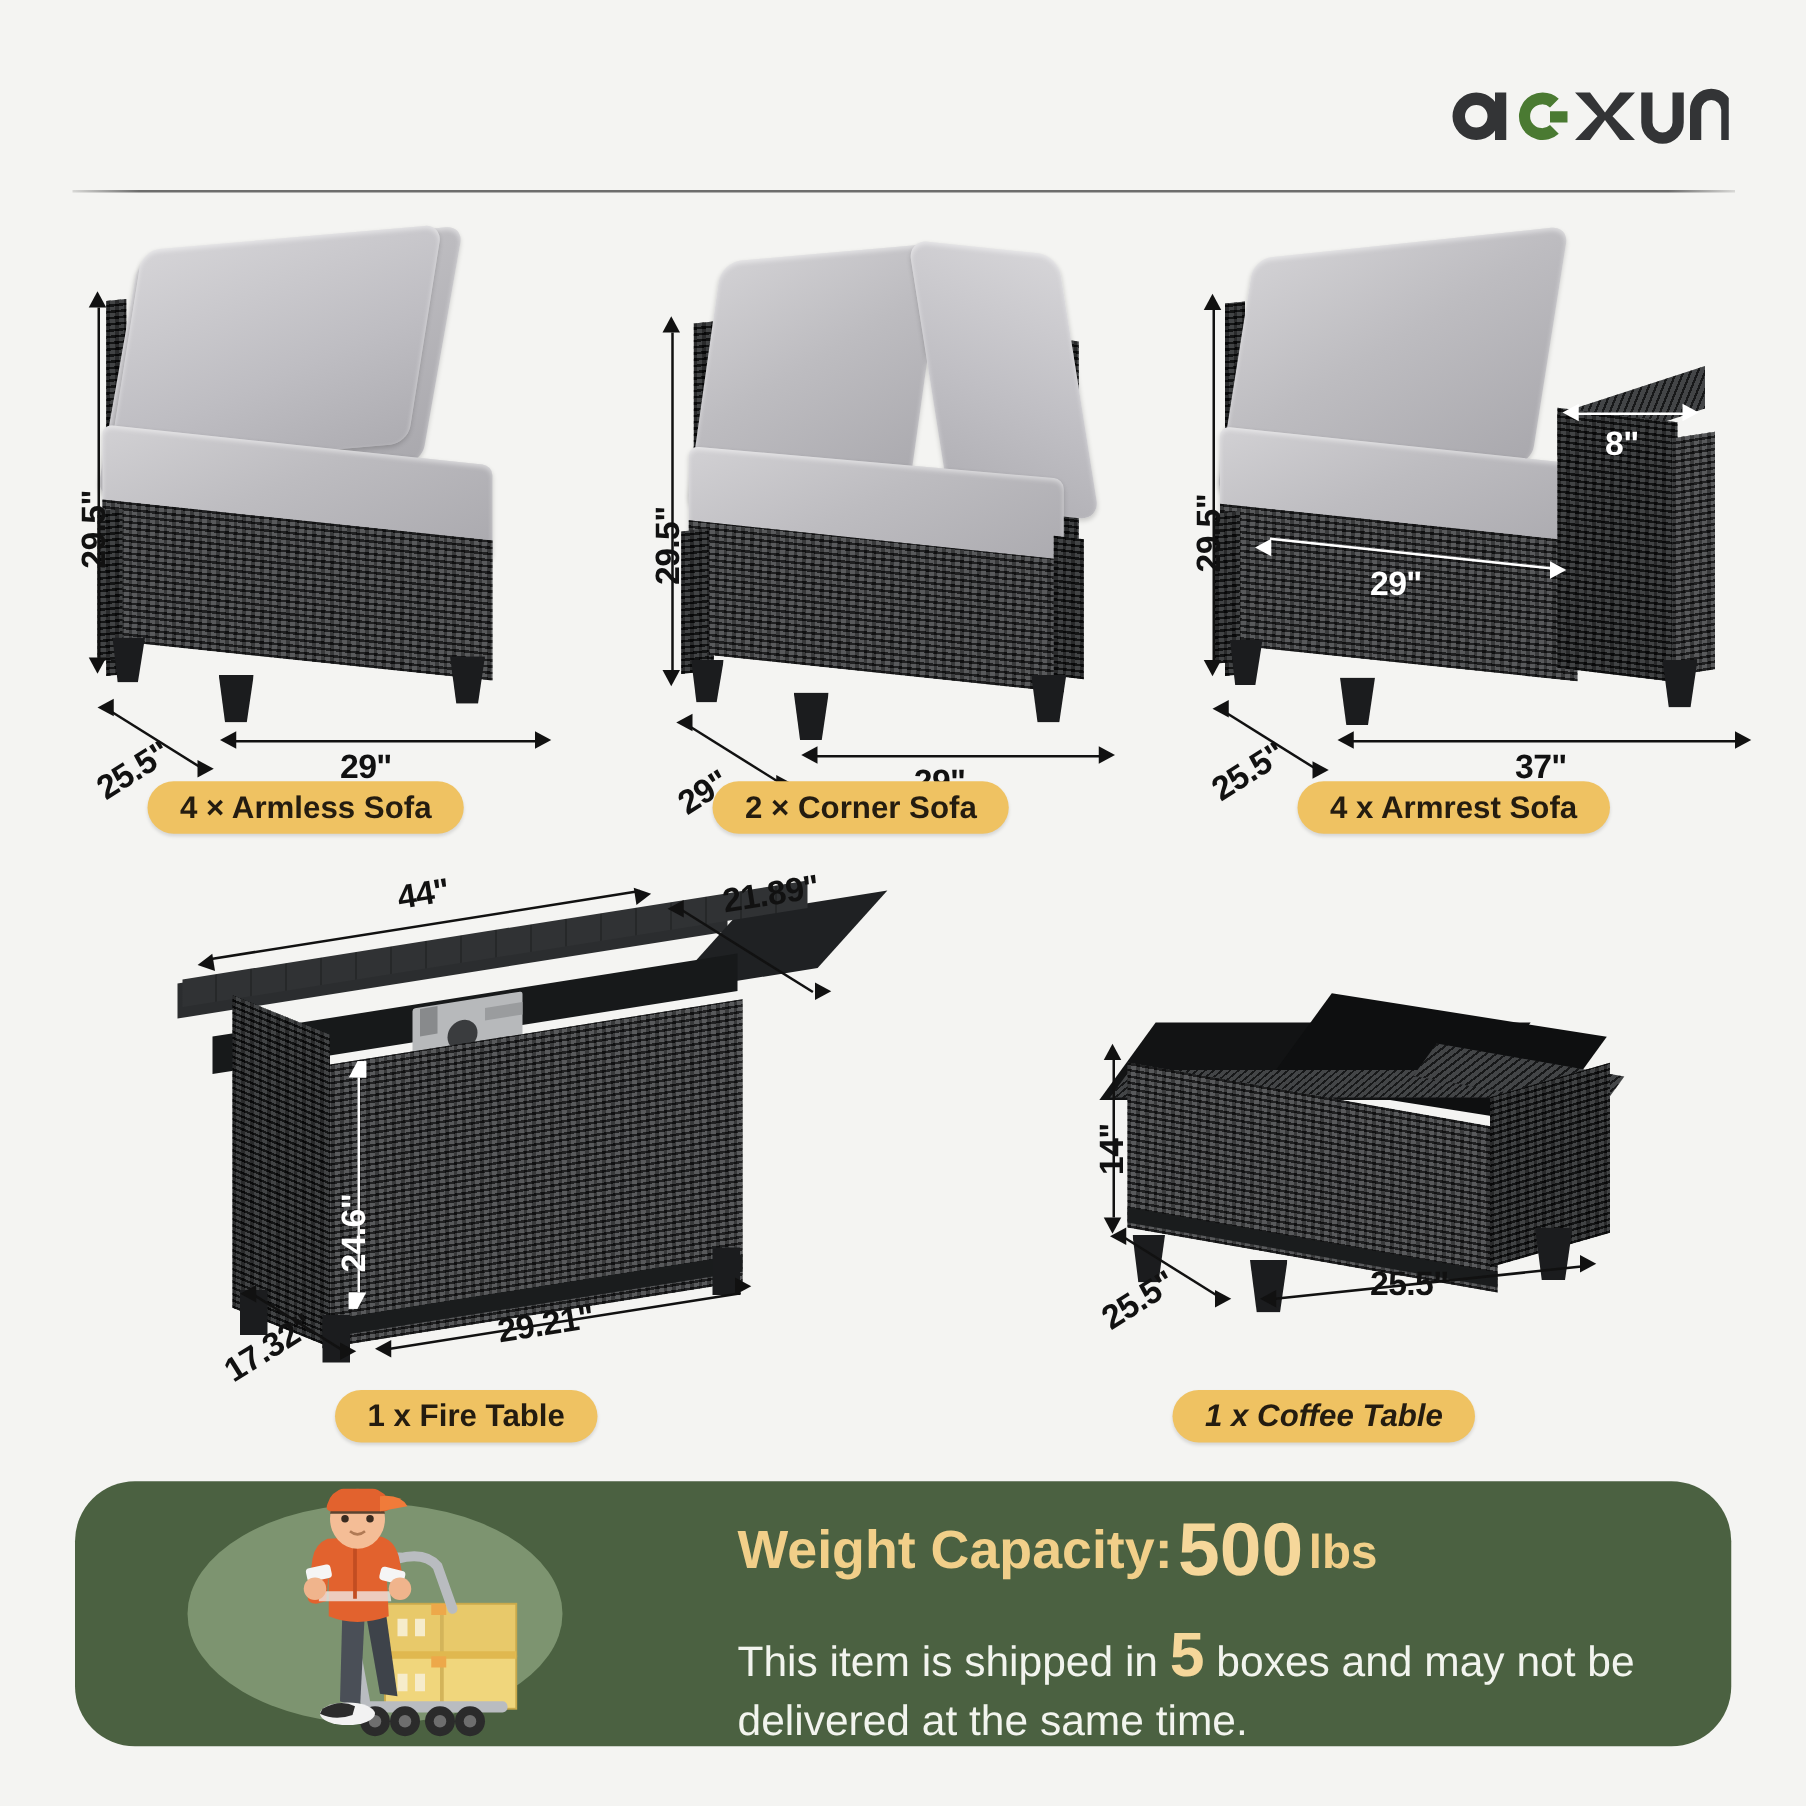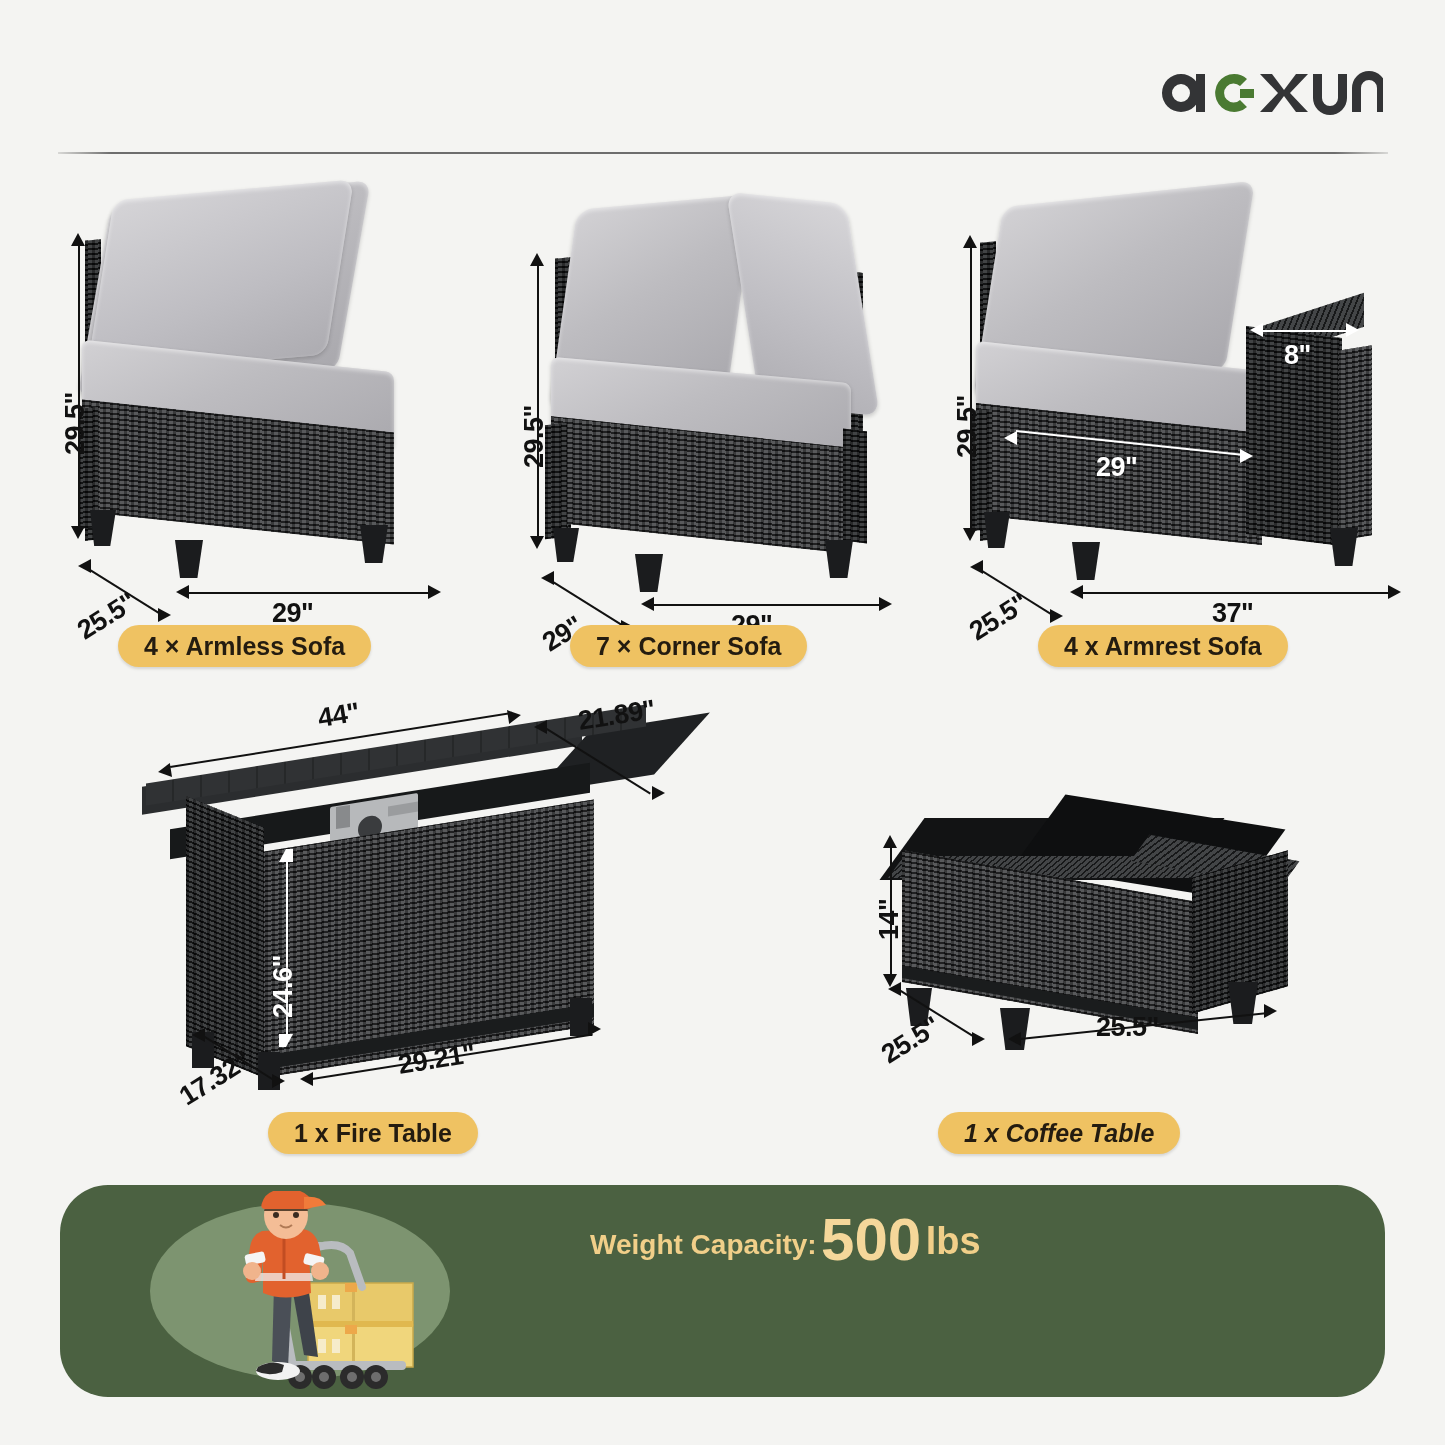--- a/index.html
+++ b/index.html
@@ -62,21 +62,21 @@
   }
   .banner-oval {
     position:absolute; left:90px; top:18px;
     width:300px; height:176px;
     background:#7d9470; border-radius:50%;
   }
   .weight-line {
     position:absolute; left:530px; top:20px;
     white-space:nowrap;
   }
-  .wc-label { font-size:28px; font-weight:bold; color:#f1cf89; }
+  .wc-label { font-size:43px; font-weight:bold; color:#f1cf89; }
   .wc-num   { font-size:60px; font-weight:bold; color:#f5d79a; vertical-align:-6px; }
   .wc-unit  { font-size:38px; font-weight:bold; color:#f1cf89; }
   .ship-text {
     position:absolute; left:530px; top:108px;
     font-size:34px; color:#f2f4ee; line-height:1.25; width:790px;
   }
   .ship-num { font-size:50px; font-weight:bold; color:#f5d79a; }
 
   
   .wicker {
@@ -230,21 +230,21 @@
   <div class="dim rotdiag" style="left:32px;top:452px;">29"</div>
 
   <div>
     <div class="arrow-h" style="left:148px;top:424px;width:228px;"></div>
     <div class="ahead l" style="left:136px;top:417px;"></div>
     <div class="ahead r" style="left:374px;top:417px;"></div>
   </div>
   <div class="dim" style="left:226px;top:430px;">29"</div>
 </div>
 
-<div class="badge" style="left:570px;top:625px;">7 × Corner Sofa</div>
+<div class="badge" style="left:570px;top:625px;">2 × Corner Sofa</div>
 
 <div class="cell" style="left:950px;top:180px;width:460px;height:480px;">
 
   <div class="art" style="left:0;top:0;width:460px;height:420px;">
 
     <div class="wicker-dark" style="position:absolute;left:30px;top:62px;width:16px;height:298px;transform:skewY(-6deg);"></div>
 
     <div class="cushion" style="position:absolute;left:38px;top:14px;width:252px;height:190px;transform:skew(-9deg,-6deg);border-radius:14px;"></div>
 
     <div class="cushion" style="position:absolute;left:26px;top:176px;width:286px;height:80px;transform:skewY(6deg);border-radius:8px;"></div>
@@ -470,13 +470,18 @@
     <circle cx="96" cy="24" r="3" fill="#3a2b20"></circle>
     <path d="M80 34 q6 5 12 0" stroke="#b07a55" stroke-width="2" fill="none"></path>
   </svg>
 
   <div class="weight-line">
     <span class="wc-label">Weight Capacity:</span>
     <span class="wc-num">500</span>
     <span class="wc-unit">lbs</span>
   </div>
 
+  <div class="ship-text">
+    <span>This item is shipped in</span>
+    <span class="ship-num">5</span>
+    <span>boxes and may not be delivered at the same time.</span>
+  </div>
 </div>
 
 </body></html>

